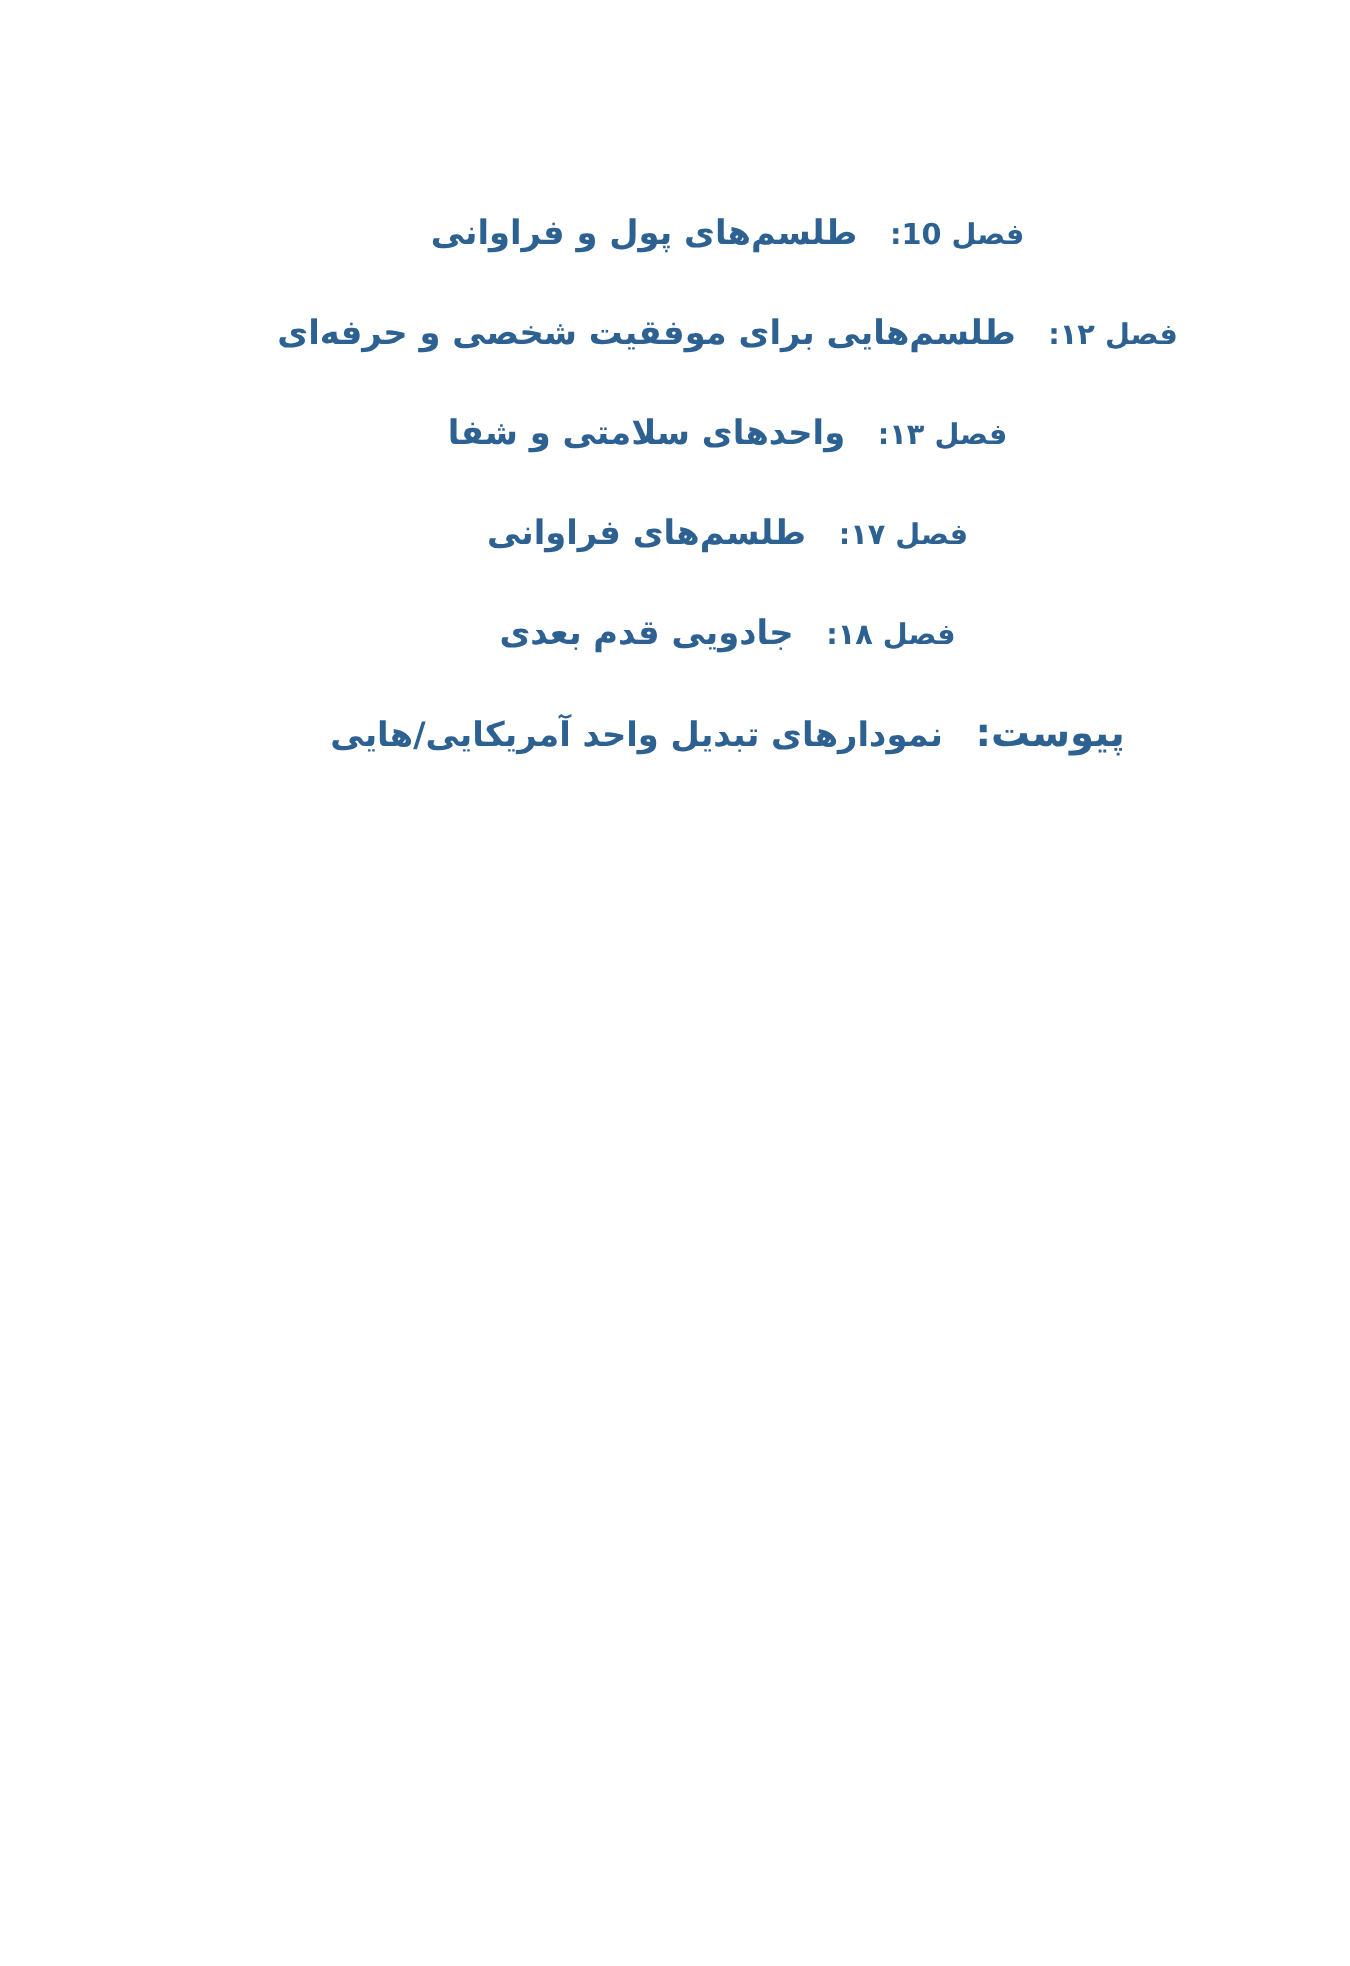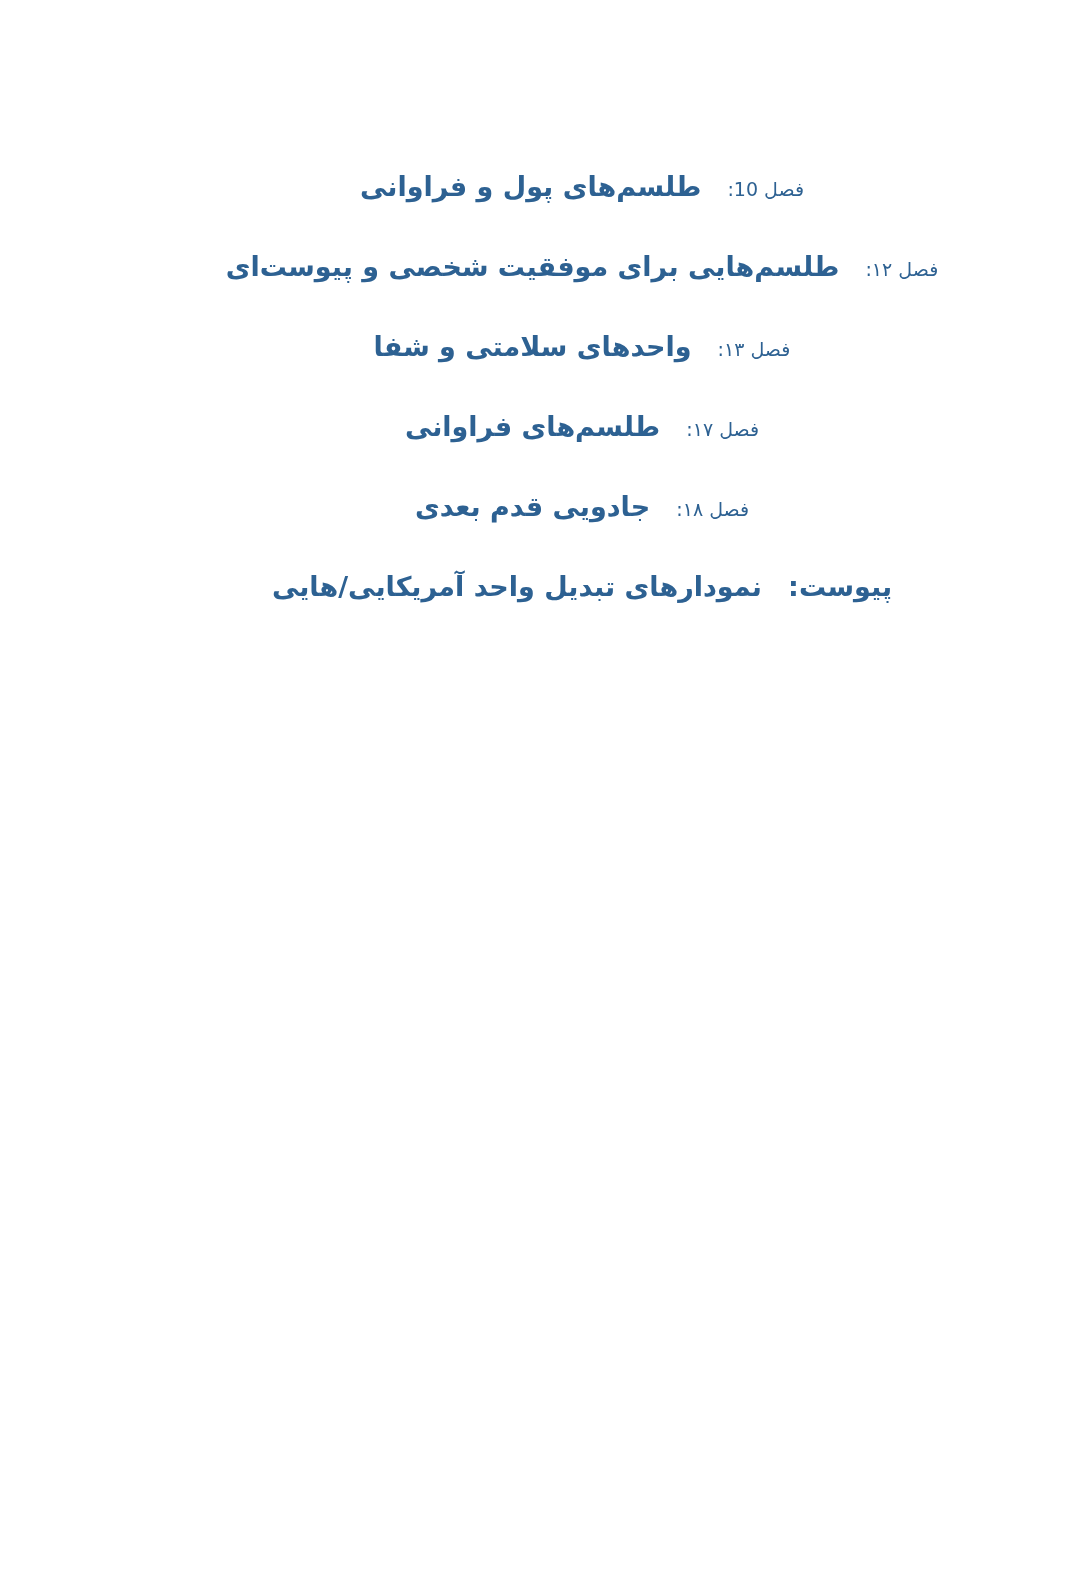--- a/index.html
+++ b/index.html
@@ -28,48 +28,48 @@
     direction: rtl;
   }
   .toc-line {
     height: 66px;
     line-height: 66px;
     text-align: center;
     white-space: nowrap;
     color: var(--text-color);
   }
   .chapter-label {
-    font-size: 19px;
-    font-weight: normal;
+    font-size: 23px;
+    font-weight: bold;
   }
   .chapter-title {
     font-size: 27px;
     font-weight: bold;
     margin-right: 7px; 
   }
   .toc-line.appendix .chapter-label {
-    font-size: 27px;
+    font-size: 31px;
     font-weight: bold;
   }
 </style>
 </head>
 <body>
 
 <div class="page">
   <div class="toc">
 
     <div class="toc-line">
       <span class="chapter-label">فصل 10:</span>
       <span class="chapter-title">طلسم‌های پول و فراوانی</span>
     </div>
 
 
     <div class="toc-line">
       <span class="chapter-label">فصل ۱۲:</span>
-      <span class="chapter-title">طلسم‌هایی برای موفقیت شخصی و پیوست‌ای</span>
+      <span class="chapter-title">طلسم‌هایی برای موفقیت شخصی و حرفه‌ای</span>
     </div>
 
     <div class="toc-line">
       <span class="chapter-label">فصل ۱۳:</span>
       <span class="chapter-title">واحد‌های سلامتی و شفا</span>
     </div>
 
 
 
 

